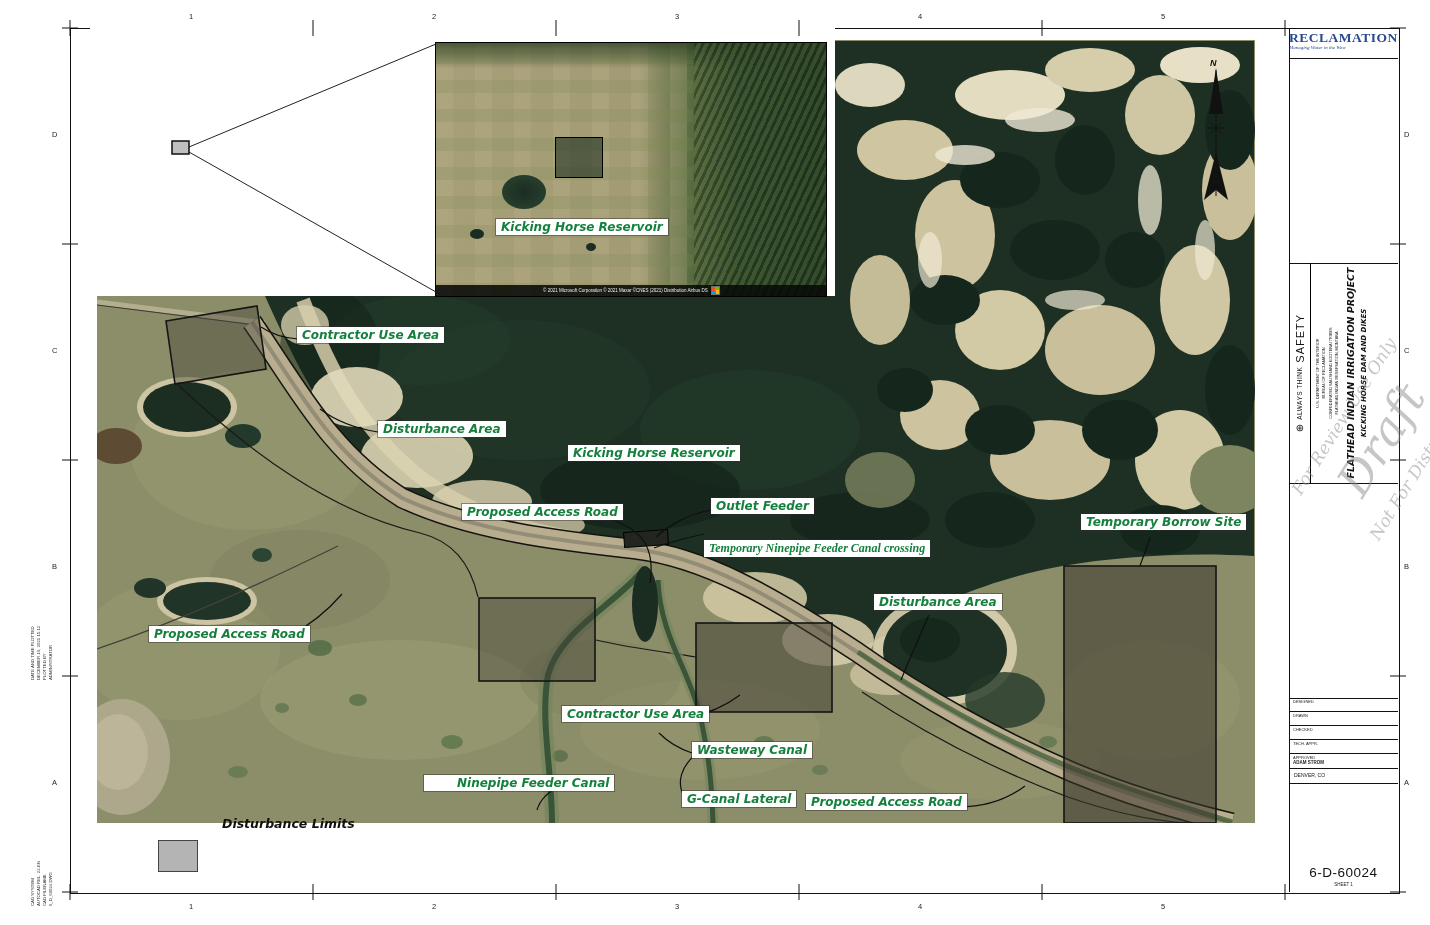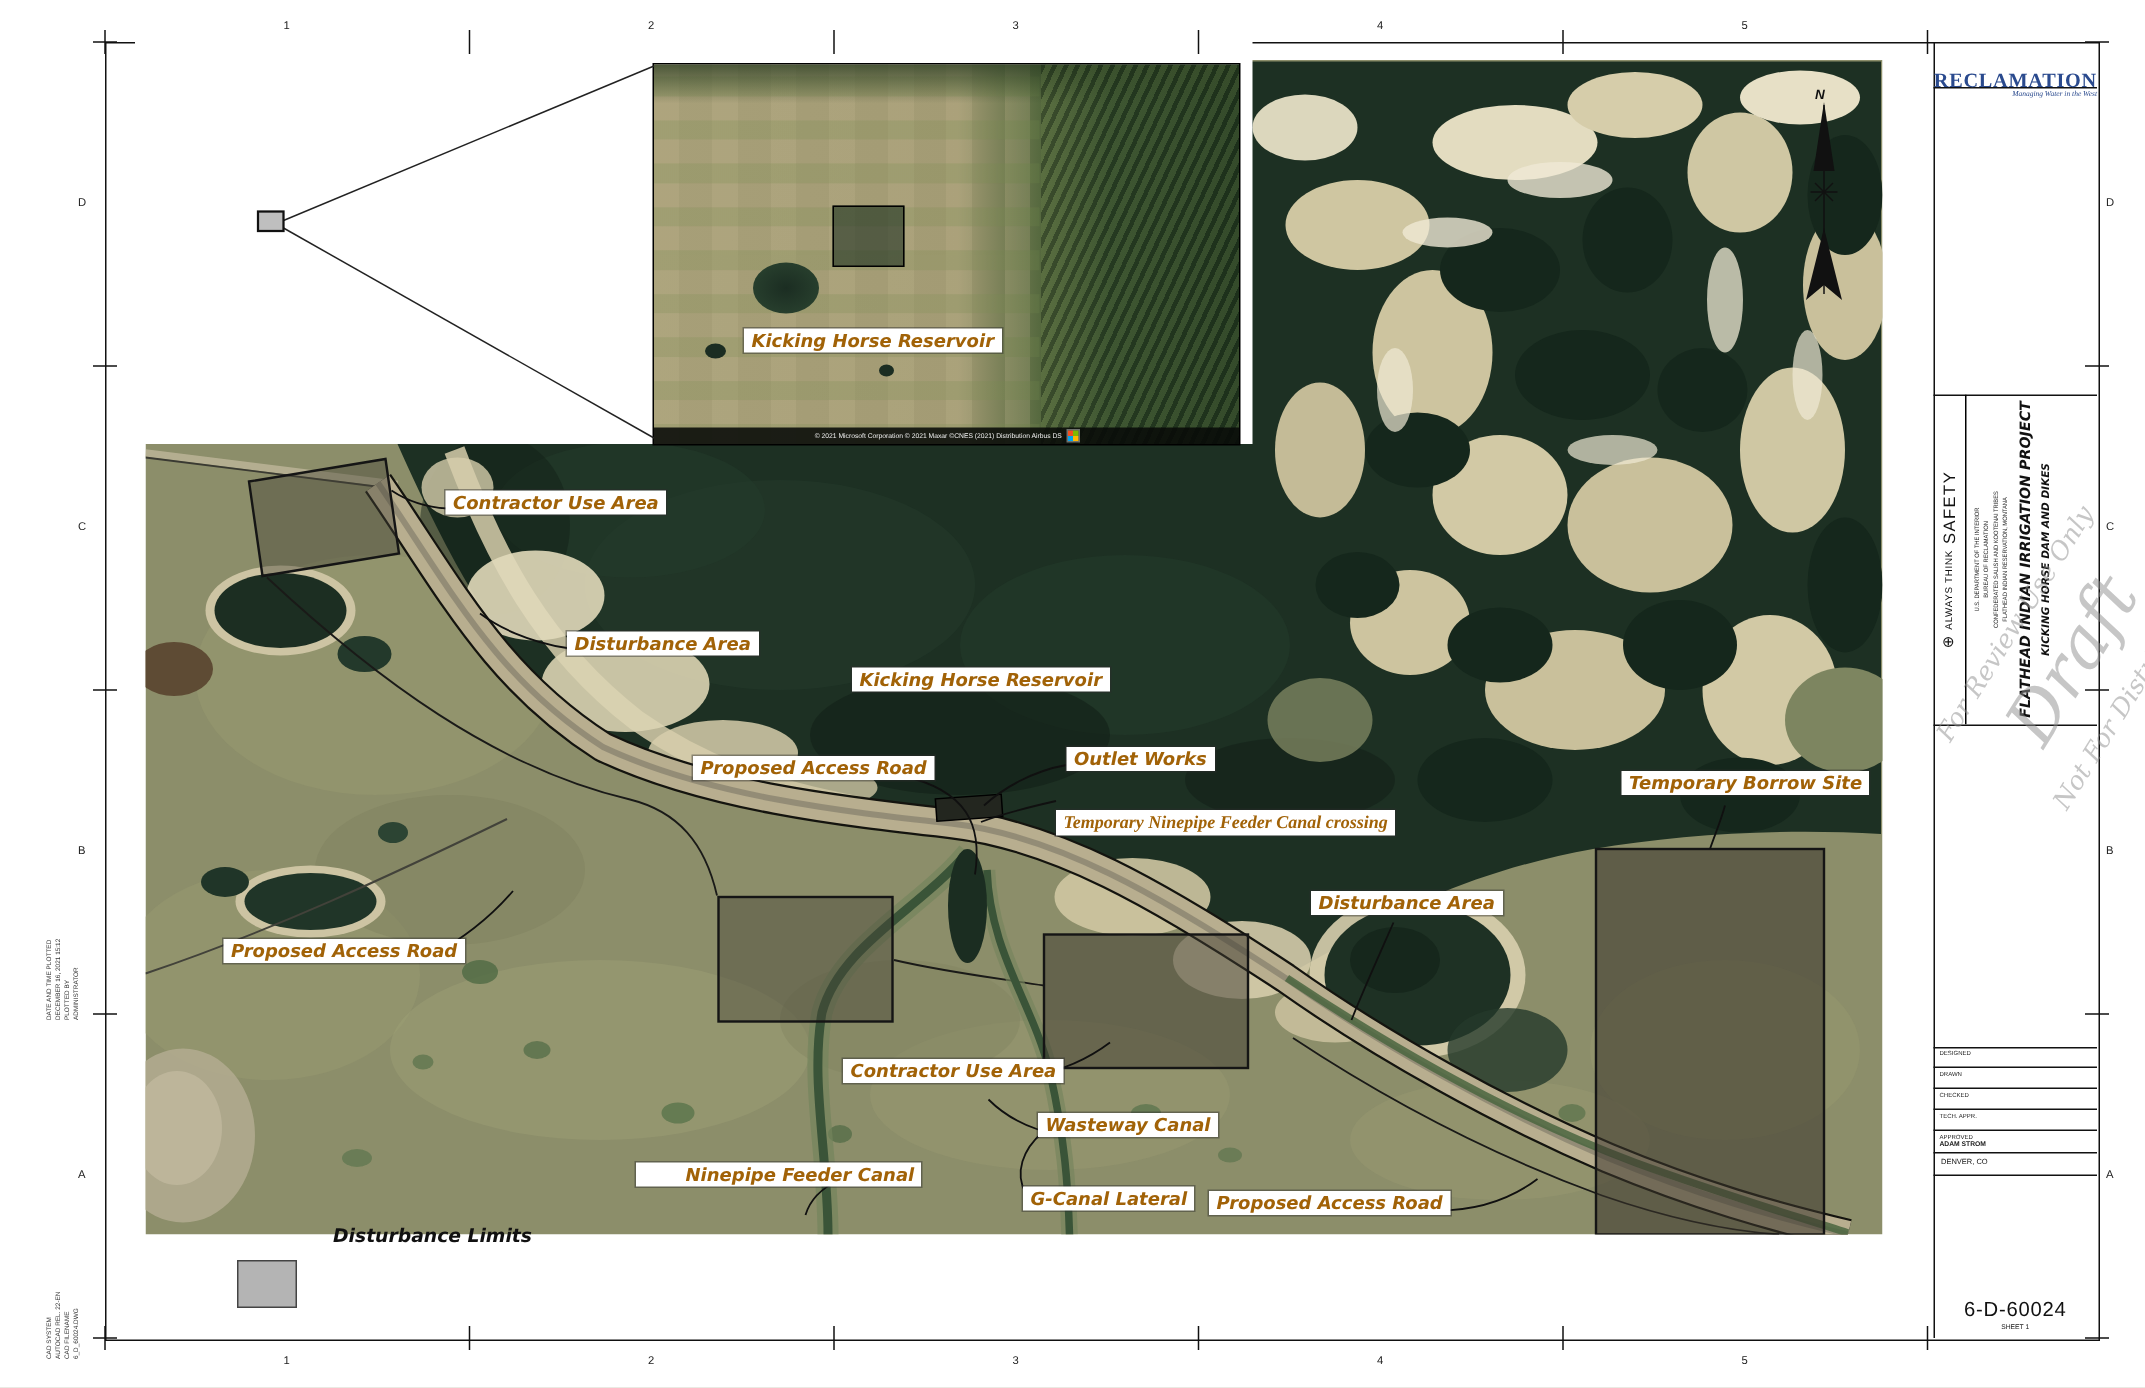--- a/index.html
+++ b/index.html
@@ -11,21 +11,21 @@
   .hline{position:absolute;left:1289px;width:109px;border-top:1px solid #111;z-index:6;}
   .gridnum{position:absolute;font-size:7.5px;color:#222;z-index:5;}
   .rowletter{position:absolute;font-size:7.5px;color:#222;z-index:5;}
   .rotnote{position:absolute;transform:rotate(-90deg);transform-origin:center;
            font-size:4.3px;line-height:1.4;color:#333;width:112px;z-index:5;}
   .rotnote span{display:block;white-space:nowrap;}
   
   .mapsvg{position:absolute;left:97px;top:40px;z-index:10;}
   .whitecover{position:absolute;left:90px;top:28px;width:745px;height:268px;background:#fff;z-index:15;}
   .maplabel{position:absolute;z-index:30;background:#fff;padding:1px 5px;white-space:nowrap;
-            font:italic 600 12px "DejaVu Sans",sans-serif;color:#a16207;
+            font:italic 600 12px "DejaVu Sans",sans-serif;color:#15803d;
             box-shadow:0 0 0 1px rgba(45,45,45,.45);}
   .overlay{position:absolute;left:0;top:0;z-index:40;pointer-events:none;}
   
   .inset1{position:absolute;left:115px;top:88px;width:300px;height:164px;z-index:20;border:1px solid #cfcfc4;
           background:linear-gradient(105deg,#4e5f41 0%,#5d6c4a 16%,#76805b 32%,#8e9168 50%,#9c9b74 68%,#90906b 84%,#7f8560 100%);overflow:hidden;}
   .inset1 .ridges{position:absolute;left:0;top:0;width:46%;height:100%;opacity:.5;
           background:repeating-linear-gradient(115deg,rgba(25,40,22,.55) 0 3px,rgba(120,140,85,.35) 3px 8px);}
   .inset1 .plainspots{position:absolute;right:0;bottom:0;width:60%;height:70%;opacity:.5;
           background:radial-gradient(ellipse 60px 30px at 70% 40%,#b3ab85 0 60%,transparent 61%),
                      radial-gradient(ellipse 50px 25px at 30% 70%,#a9a27c 0 60%,transparent 61%),
@@ -51,21 +51,21 @@
   .attr2{position:absolute;left:0;right:0;bottom:0;height:11px;background:rgba(8,10,8,.88);
          display:flex;align-items:center;justify-content:center;gap:4px;font-size:4.5px;color:#eee;}
   .mslogo{display:inline-block;width:7px;height:7px;
           background:conic-gradient(from 0deg at 50% 50%,#7fba00 0 25%,#ffb900 0 50%,#00a4ef 0 75%,#f25022 0 100%);
           outline:1px solid rgba(255,255,255,.4);}
   
   .legendswatch{position:absolute;left:158px;top:840px;width:38px;height:30px;background:#b4b4b4;
                 border:1.5px solid #444;z-index:12;}
   .legendlabel{position:absolute;left:222px;top:816px;font:italic 600 12.5px "DejaVu Sans",sans-serif;z-index:12;}
   
-  .logobox{position:absolute;left:1289px;top:28px;width:109px;height:30px;z-index:7;text-align:right;padding-top:19px;}
+  .logobox{position:absolute;left:1289px;top:28px;width:109px;height:30px;z-index:7;text-align:left;padding-top:3px;}
   .logoword{font-family:"Liberation Serif",serif;font-weight:bold;font-size:13.5px;letter-spacing:.5px;color:#2a4a8e;line-height:1;}
   .logotag{font-family:"Liberation Serif",serif;font-style:italic;font-size:5px;color:#2a4a8e;margin-top:0;}
   .projbox{position:absolute;left:1289px;top:263px;width:109px;height:220px;z-index:7;overflow:hidden;}
   .projrot{position:absolute;left:0;top:0;width:220px;height:109px;transform:rotate(-90deg) translate(-220px,0);
            transform-origin:0 0;display:flex;flex-direction:column;}
   .safetyrow{height:21px;border-bottom:1px solid #000;display:flex;align-items:center;justify-content:center;gap:4px;}
   .safetyicon{font-size:10px;line-height:1;}
   .alwaysthink{font-size:6.5px;letter-spacing:.5px;}
   .safetyword{font-size:11px;letter-spacing:1px;}
   .agency{margin-top:4px;text-align:center;font-size:4.2px;line-height:1.5;color:#222;}
@@ -263,21 +263,21 @@
       <span>© 2021 Microsoft Corporation © 2021 Maxar ©CNES (2021) Distribution Airbus DS</span>
       <span class="mslogo"></span>
     </div>
   </div>
   <div class="maplabel" style="left:496px;top:219px;">Kicking Horse Reservoir</div>
 
   <div class="maplabel" style="left:297px;top:327px;">Contractor Use Area</div>
   <div class="maplabel" style="left:378px;top:421px;">Disturbance Area</div>
   <div class="maplabel" style="left:568px;top:445px;">Kicking Horse Reservoir</div>
   <div class="maplabel" style="left:462px;top:504px;">Proposed Access Road</div>
-  <div class="maplabel" style="left:711px;top:498px;">Outlet Works</div>
+  <div class="maplabel" style="left:711px;top:498px;">Outlet Feeder</div>
   <div class="maplabel" style="left:704px;top:540px;font-family:Liberation Serif, serif;">Temporary Ninepipe Feeder Canal crossing</div>
   <div class="maplabel" style="left:1081px;top:514px;">Temporary Borrow Site</div>
   <div class="maplabel" style="left:874px;top:594px;">Disturbance Area</div>
   <div class="maplabel" style="left:149px;top:626px;">Proposed Access Road</div>
   <div class="maplabel" style="left:562px;top:706px;">Contractor Use Area</div>
   <div class="maplabel" style="left:692px;top:742px;">Wasteway Canal</div>
   <div class="maplabel" style="left:424px;top:775px;padding-left:33px;">Ninepipe Feeder Canal</div>
   <div class="maplabel" style="left:682px;top:791px;">G-Canal Lateral</div>
   <div class="maplabel" style="left:806px;top:794px;">Proposed Access Road</div>
 

